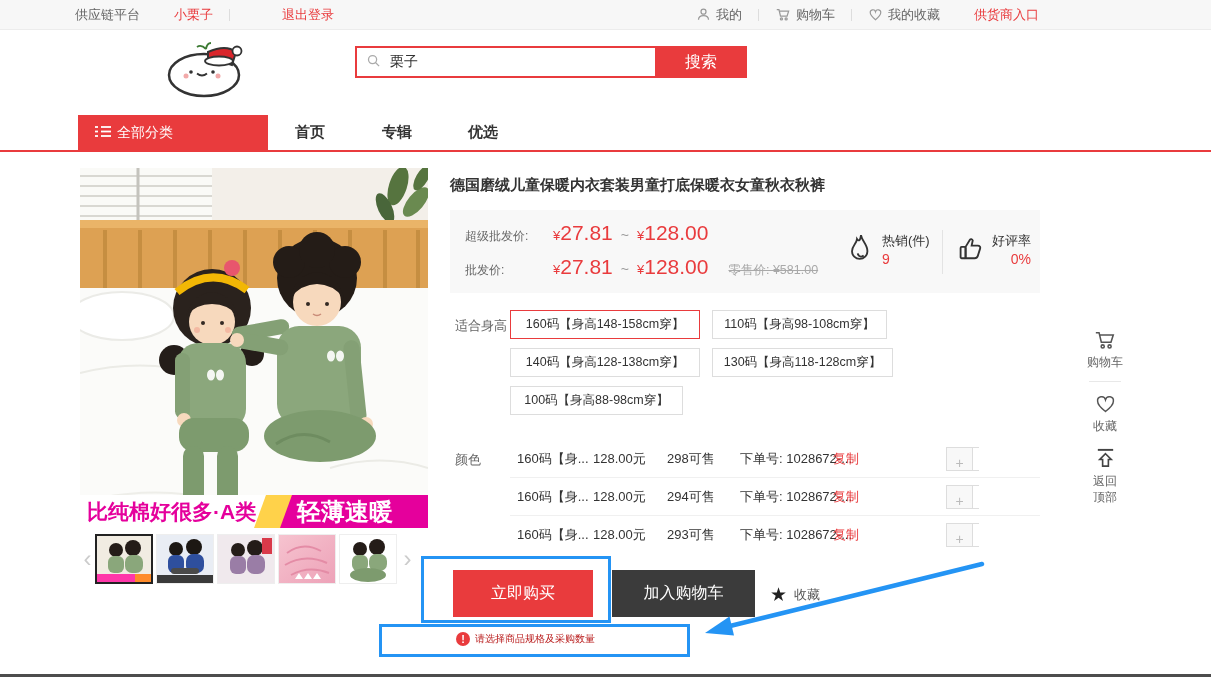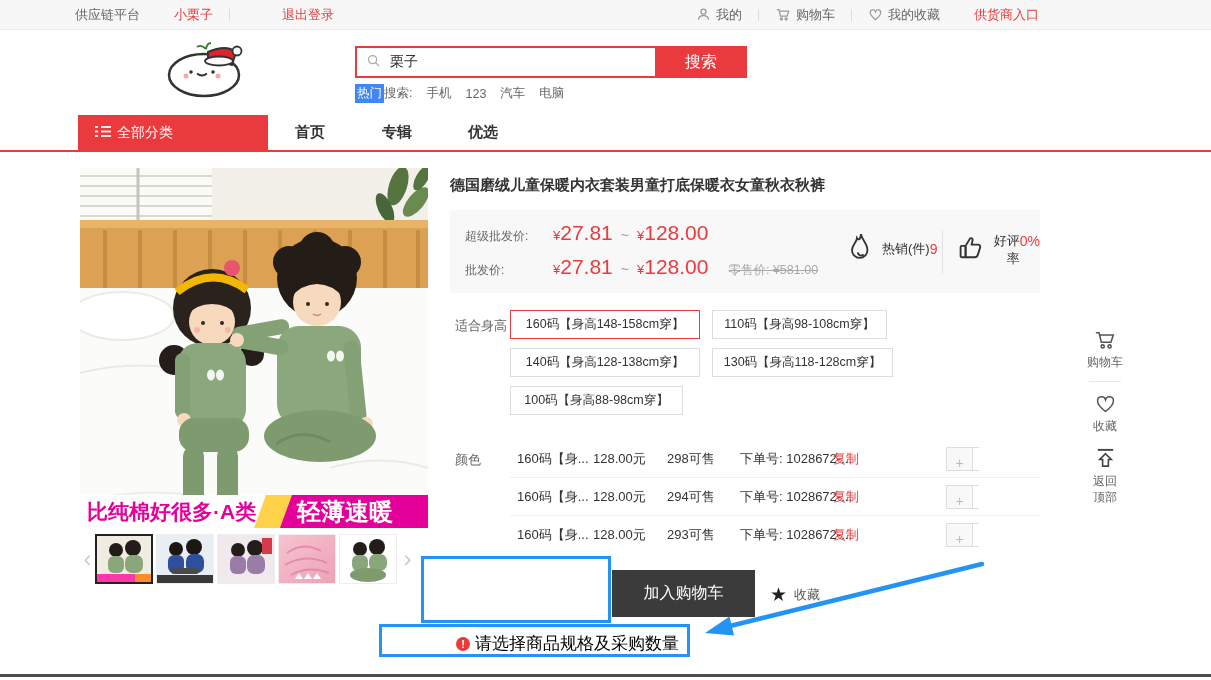--- a/index.html
+++ b/index.html
@@ -51,21 +51,21 @@
   .p-row{position:absolute;left:15px;display:flex;align-items:baseline;}
   .p-row1{top:11px;}.p-row2{top:45px;}
   .p-label{font-size:12px;color:#666;width:88px;}
   .yen{font-size:13px;color:#e93b3d;}
   .num{font-size:21px;color:#e93b3d;}
   .p-tilde{color:#999;font-size:14px;margin:0 8px;}
   .retail{font-size:12.5px;color:#a9a9a9;text-decoration:line-through;margin-left:20px;}
   .stat{position:absolute;display:flex;align-items:center;gap:8px;}
   .stat-hot{left:398px;top:22px;}
   .stat-rate{left:508px;top:22px;text-align:right;}
-  .stat-col{display:flex;flex-direction:row;line-height:1.35;}
+  .stat-col{display:flex;flex-direction:column;line-height:1.35;}
   .stat-label{font-size:13px;color:#333;}
   .stat-value{font-size:14px;color:#e93b3d;}
   .stat-div{position:absolute;left:492px;top:20px;width:1px;height:44px;background:#e3e3e3;}
 
   .size-label{position:absolute;left:455px;top:317px;font-size:13px;color:#666;}
   .size-btn{position:absolute;height:29px;line-height:27px;text-align:center;font-size:12.5px;color:#333;
             background:#fff;border:1px solid #ddd;box-sizing:border-box;cursor:pointer;}
   .size-btn.selected{border-color:#e93b3d;}
   .sz0{left:510px;top:310px;width:190px;}
   .sz1{left:712px;top:310px;width:175px;}
@@ -91,21 +91,21 @@
   .buy-btn{position:absolute;left:453px;top:570px;width:140px;height:47px;background:#e93b3d;border:none;
            color:#fff;font-size:16px;cursor:pointer;font-family:"Liberation Sans","DejaVu Sans",sans-serif;}
   .addcart-btn{position:absolute;left:612px;top:570px;width:143px;height:47px;background:#3b3b3b;border:none;
            color:#fff;font-size:16px;cursor:pointer;font-family:"Liberation Sans","DejaVu Sans",sans-serif;}
   .fav-wrap{position:absolute;left:770px;top:585px;display:flex;align-items:center;gap:7px;cursor:pointer;}
   .fav-star{font-size:19px;color:#222;line-height:1;}
   .fav-text{font-size:13px;color:#555;}
   .warning{position:absolute;left:456px;top:632px;display:flex;align-items:center;gap:5px;}
   .warn-icon{width:14px;height:14px;border-radius:50%;background:#e93b3d;color:#fff;font-size:11px;
              line-height:14px;text-align:center;font-weight:bold;}
-  .warn-text{font-size:17px;color:#000000;}
+  .warn-text{font-size:10px;color:#b91c1c;}
 
   
   .floatbar{position:absolute;left:1082px;top:325px;width:46px;text-align:center;}
   .fb-item{padding:4px 0 8px 0;cursor:pointer;}
   .fb-item svg{display:block;margin:0 auto;}
   .fb-label{font-size:12px;color:#666;margin-top:3px;line-height:1.4;}
   .fb-sep{width:32px;height:1px;background:#e8e8e8;margin:2px auto 8px auto;}
 
   
   .anno-rect{position:absolute;border:3px solid #2494f4;box-sizing:border-box;z-index:30;pointer-events:none;}
@@ -181,28 +181,20 @@
         <svg width="15" height="15" viewBox="0 0 24 24" fill="none" stroke="#aaa" stroke-width="2">
             <circle cx="10.5" cy="10.5" r="6.5"></circle>
             <line x1="15.5" y1="15.5" x2="21" y2="21"></line>
           </svg>
       </span>
       <input type="text" value="栗子" style="">
     </div>
     <button class="search-btn">搜索</button>
   </div>
 
-  <div class="hotline">
-    <span class="hot-tag">热门</span>
-    <span>搜索:</span>
-    <span class="hot-kw">手机</span>
-    <span class="hot-kw">123</span>
-    <span class="hot-kw">汽车</span>
-    <span class="hot-kw">电脑</span>
-  </div>
 
   <div class="navbar">
     <div class="all-cats">
       <span>
         <svg width="16" height="13" viewBox="0 0 16 13" stroke="#fff" stroke-width="1.8">
             <line x1="0" y1="2" x2="3" y2="2"></line>
             <line x1="6" y1="2" x2="16" y2="2"></line>
             <line x1="0" y1="6.5" x2="3" y2="6.5"></line>
             <line x1="6" y1="6.5" x2="16" y2="6.5"></line>
             <line x1="0" y1="11" x2="3" y2="11"></line>
@@ -460,20 +452,21 @@
     <span class="sk-stock">293可售</span>
     <span class="sk-order">下单号: 1028672-...</span>
     <span class="sk-copy">复制</span>
     <span class="stepper">
       <span class="st-btn">−</span>
       <span class="st-val">0</span>
       <span class="st-btn">+</span>
     </span>
   </div>
 
+  <button class="buy-btn">立即购买</button>
   <button class="addcart-btn">加入购物车</button>
   <div class="fav-wrap">
     <span class="fav-star">★</span>
     <span class="fav-text">收藏</span>
   </div>
 
   <div class="warning">
     <span class="warn-icon">!</span>
     <span class="warn-text">请选择商品规格及采购数量</span>
   </div>

